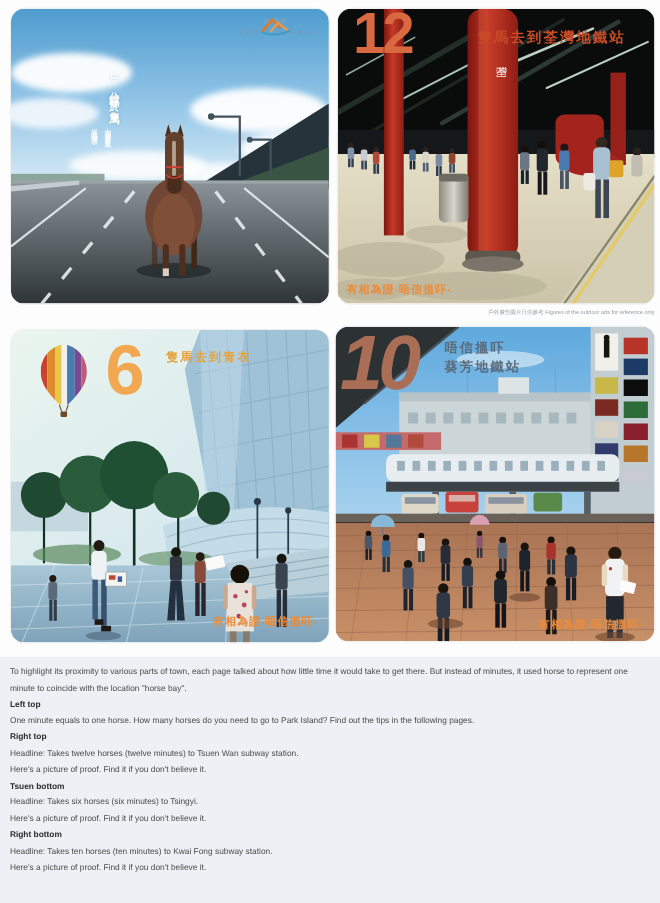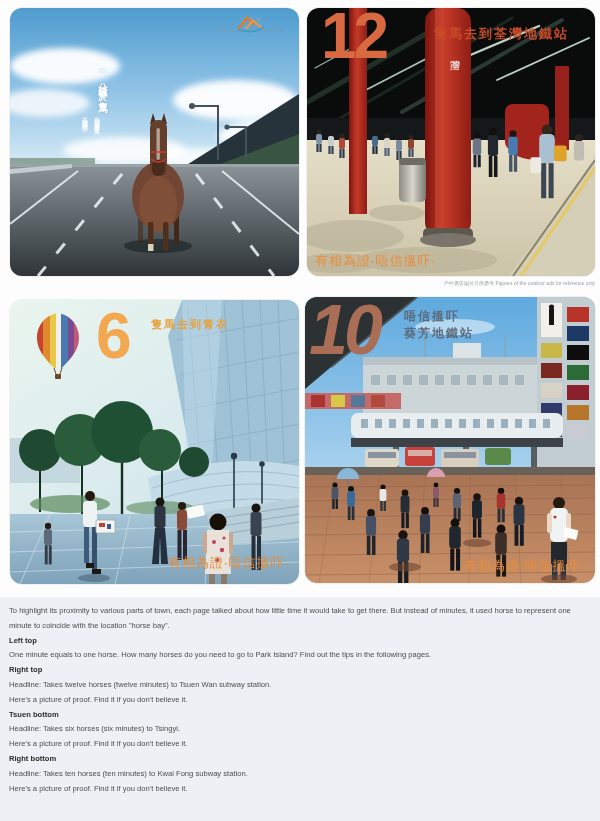--- a/index.html
+++ b/index.html
@@ -9,30 +9,30 @@
   .card { position:absolute; border-radius:12px; overflow:hidden; box-shadow:0 0 0 1px rgba(0,0,0,.05); }
   .card svg { position:absolute; left:0; top:0; width:100%; height:100%; display:block; }
 
   .card1 { left:10px; top:8px;  width:289px; height:268px; }
   .card2 { left:307px; top:8px; width:288px; height:268px; }
   .card3 { left:10px; top:300px; width:289px; height:284px; }
   .card4 { left:305px; top:297px; width:290px; height:286px; }
 
   .big-num { position:absolute; font-weight:800; line-height:1; letter-spacing:-3px;
              font-family:"Liberation Sans", sans-serif; }
-  .num12 { left:14px; top:-4px; font-size:64px; color:#D96940; }
+  .num12 { left:14px; top:-4px; font-size:53px; color:#D96940; }
   .num6  { left:86px; top:4px;  font-size:64px; color:#F2A850; letter-spacing:0; }
   .num10 { left:4px;  top:-2px; font-size:70px; color:#A96E55; letter-spacing:-4px;font-style:italic; }
 
   .cn-head { position:absolute; font-weight:bold; letter-spacing:2px; }
   .head12 { left:127px; top:17px; font-size:13px; color:#C84B28;text-align:center; }
   .head6  { left:141px; top:17px; font-size:11px; color:#E6A23C; }
   .head10 { left:99px; top:11px; font-size:12px; color:#5A6B7B; line-height:17px; }
 
-  .proof { position:absolute; font-size:13px; color:#EA8C3A; letter-spacing:1px; font-weight:normal;margin-top:19px; }
+  .proof { position:absolute; font-size:10px; color:#EA8C3A; letter-spacing:1px; font-weight:bold;margin-top:19px; }
   .proof-bl { left:8px; bottom:6px; }
   .proof-br { right:10px; bottom:12px; }
 
   
   .v-head { position:absolute; left:86px; top:60px; writing-mode:vertical-rl;
             font-size:9.5px; color:#ffffff; letter-spacing:2.5px; font-weight:bold;
             text-shadow:0 0 2px rgba(90,140,180,.6); }
   .v-sub  { position:absolute; left:70px; top:104px; display:flex; flex-direction:row-reverse; gap:3px; }
   .v-sub span { writing-mode:vertical-rl; font-size:6px; color:rgba(255,255,255,.92);
             letter-spacing:1.5px; }

